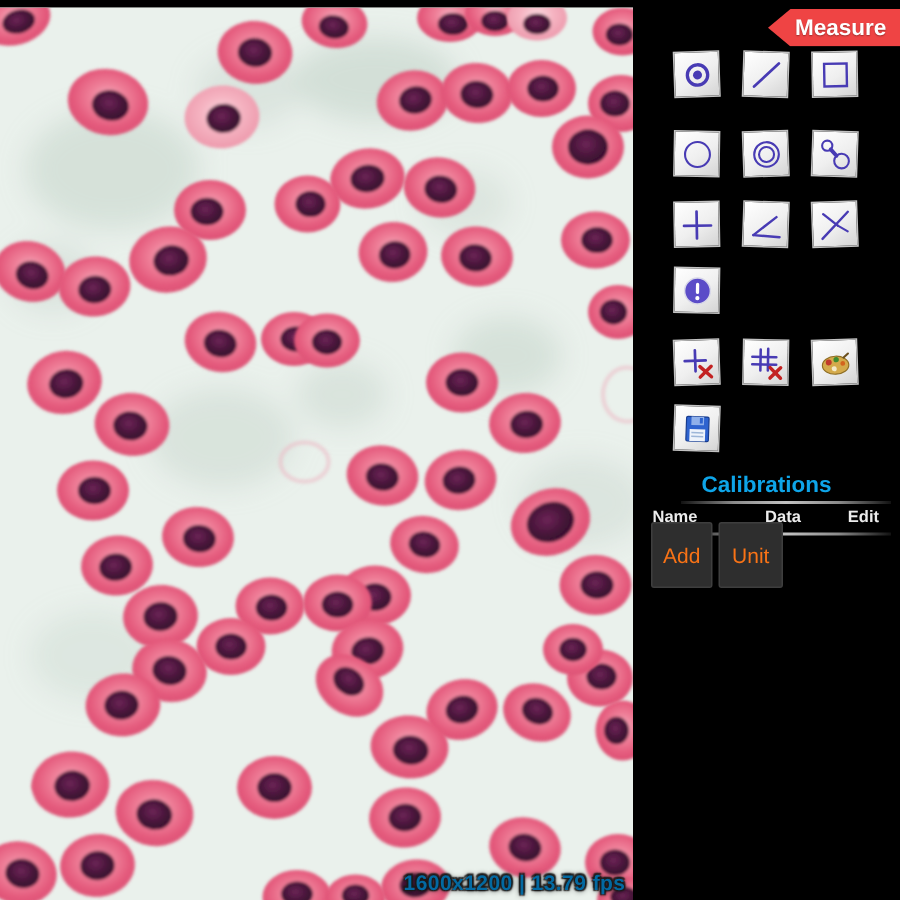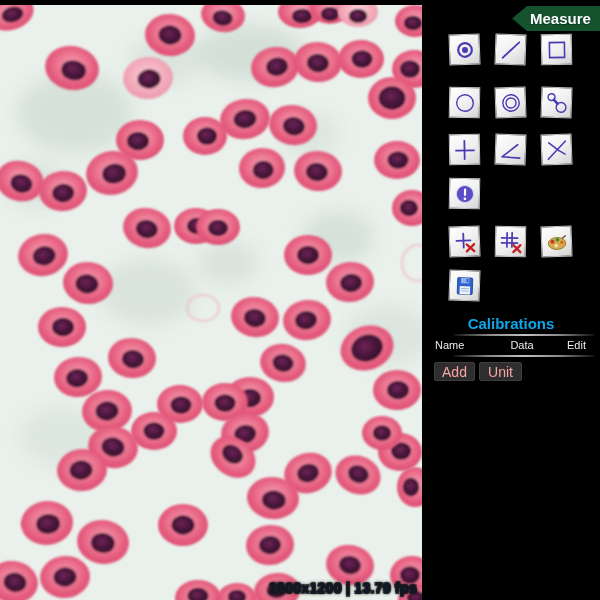--- a/index.html
+++ b/index.html
@@ -1,47 +1,47 @@
 <!DOCTYPE html>
 <html><head>
 <meta charset="utf-8">
 <style>
   html,body{margin:0;padding:0;background:#000;}
   body{width:600px;height:600px;position:relative;overflow:hidden;font-family:"Liberation Sans",sans-serif;}
 
   #image-area{position:absolute;left:0;top:5px;width:422px;height:595px;background:#eaf1ec;overflow:hidden;}
   #specimen{display:block;width:422px;height:595px;}
-  #status-overlay{position:absolute;right:5px;bottom:4px;font-size:14px;font-weight:bold;color:#0f172a;letter-spacing:.3px;
+  #status-overlay{position:absolute;right:5px;bottom:4px;font-size:14px;font-weight:bold;color:#0369a1;letter-spacing:.3px;
     text-shadow:-1px -1px 1px #1a1a1a,1px -1px 1px #1a1a1a,-1px 1px 1px #1a1a1a,1px 1px 1px #1a1a1a,0 0 4px #000;padding-left:44px;}
 
   #panel{position:absolute;left:422px;top:0;width:178px;height:600px;background:#000;}
 
-  #measure-tab{position:absolute;top:6px;right:0;width:88px;height:25px;background:#14532d;
+  #measure-tab{position:absolute;top:6px;right:0;width:88px;height:25px;background:#ef4444;
     clip-path:polygon(0 50%,15px 0,100% 0,100% 100%,15px 100%);
     color:#fff;font-weight:bold;font-size:15px;display:flex;align-items:center;padding-left:18px;
     box-sizing:border-box;text-shadow:0 1px 1px rgba(0,0,0,.35);cursor:pointer;}
 
   .tool{position:absolute;width:31px;height:31px;padding:0;margin:0;border:1px solid #c2c2c2;
     background:linear-gradient(145deg,#ffffff 0%,#efefef 55%,#d4d4d4 100%);
     box-shadow:2px 3px 4px rgba(0,0,0,.7);display:flex;align-items:center;justify-content:center;
     transform:rotate(var(--r,0deg));cursor:pointer;box-sizing:border-box;}
   .tool svg{width:24px;height:24px;display:block;}
 
   .cal-title{position:absolute;left:0;top:315px;width:178px;text-align:center;color:#0ea5e9;
     font-size:15px;font-weight:bold;}
   .divider{position:absolute;left:32px;width:140px;height:2px;
     background:linear-gradient(90deg,#121212,#8a8a8a 25%,#c2c2c2 50%,#8a8a8a 75%,#121212);}
   #divider-1{top:334px;} #divider-2{top:355px;}
-  .col-head{position:absolute;top:339px;color:#ececec;font-size:11px;font-weight:normal;}
+  .col-head{position:absolute;top:339px;color:#ececec;font-size:11px;font-weight:bold;}
   #head-name{left:13px;}
   #head-data{left:0;width:200px;text-align:center;}
   #head-unit{right:14px;}
 
-  .cal-btn{position:absolute;top:362px;height:19px;background:#2e2e2e;border:1px solid #3e3e3e;
-    color:#fca5a5;font-size:14px;display:flex;align-items:center;justify-content:center;
+  .cal-btn{position:absolute;top:348px;height:44px;background:#2e2e2e;border:1px solid #3e3e3e;
+    color:#f97316;font-size:14px;display:flex;align-items:center;justify-content:center;
     border-radius:2px;cursor:pointer;box-sizing:border-box;font-family:"Liberation Sans",sans-serif;}
   #btn-add{left:12px;width:41px;}
   #btn-edit{left:57px;width:43px;}
   #btn-delete{left:104px;width:62px;}
 </style>
 </head>
 <body>
 
 <div id="image-area">
   <svg id="specimen" viewBox="0 0 422 595" xmlns="http://www.w3.org/2000/svg">

